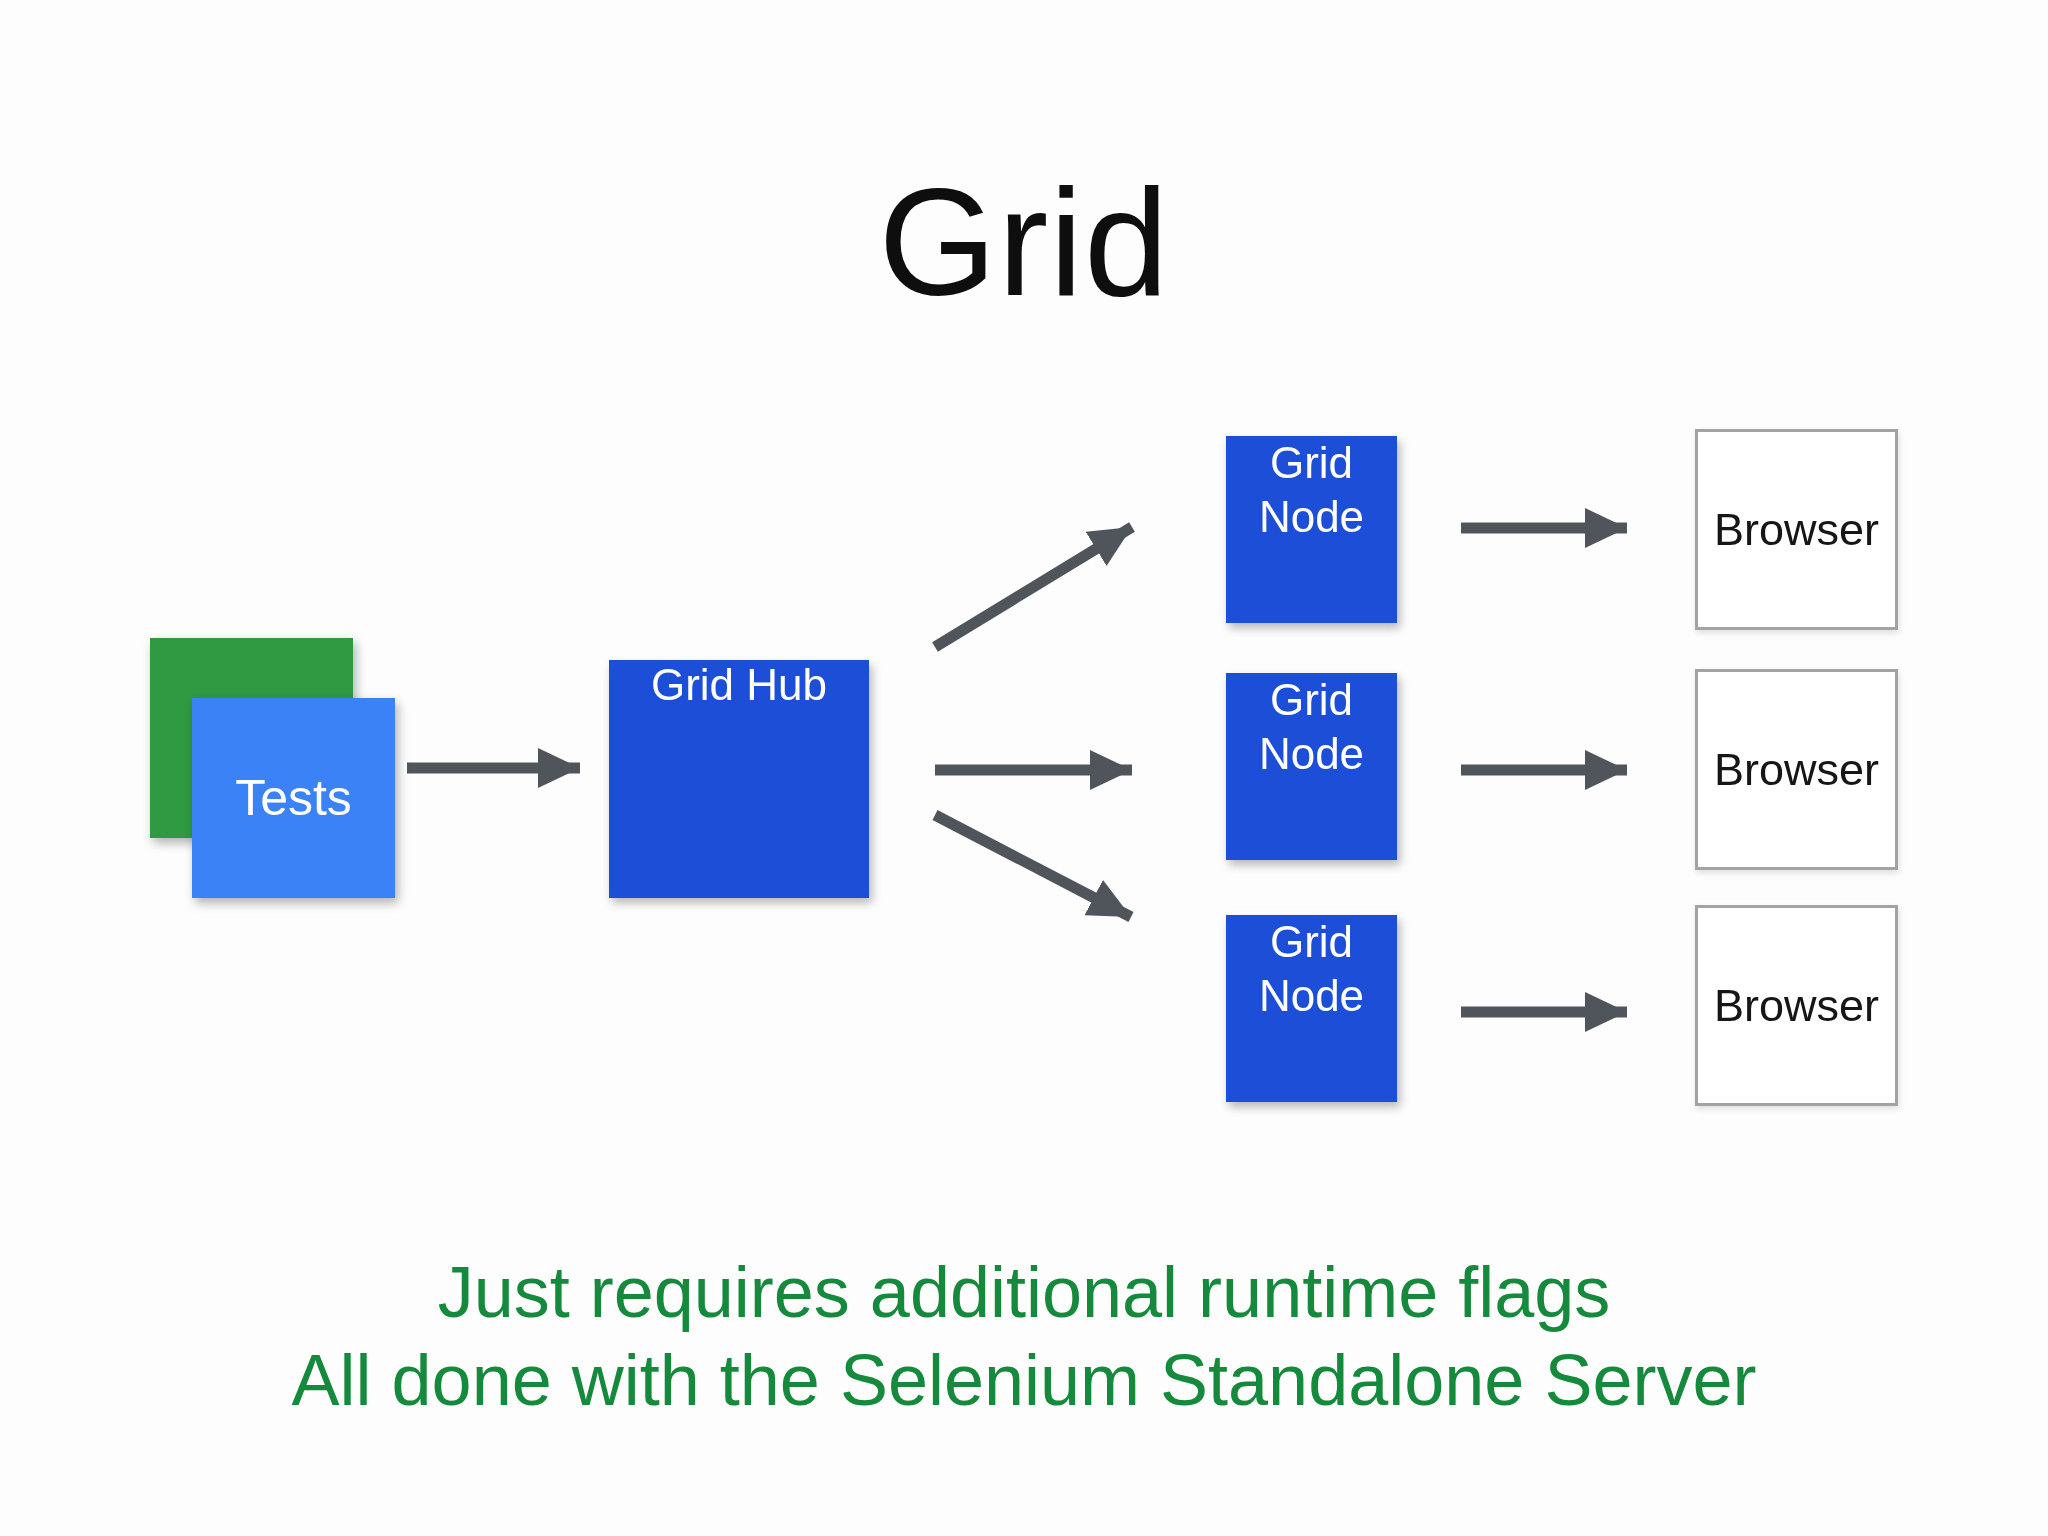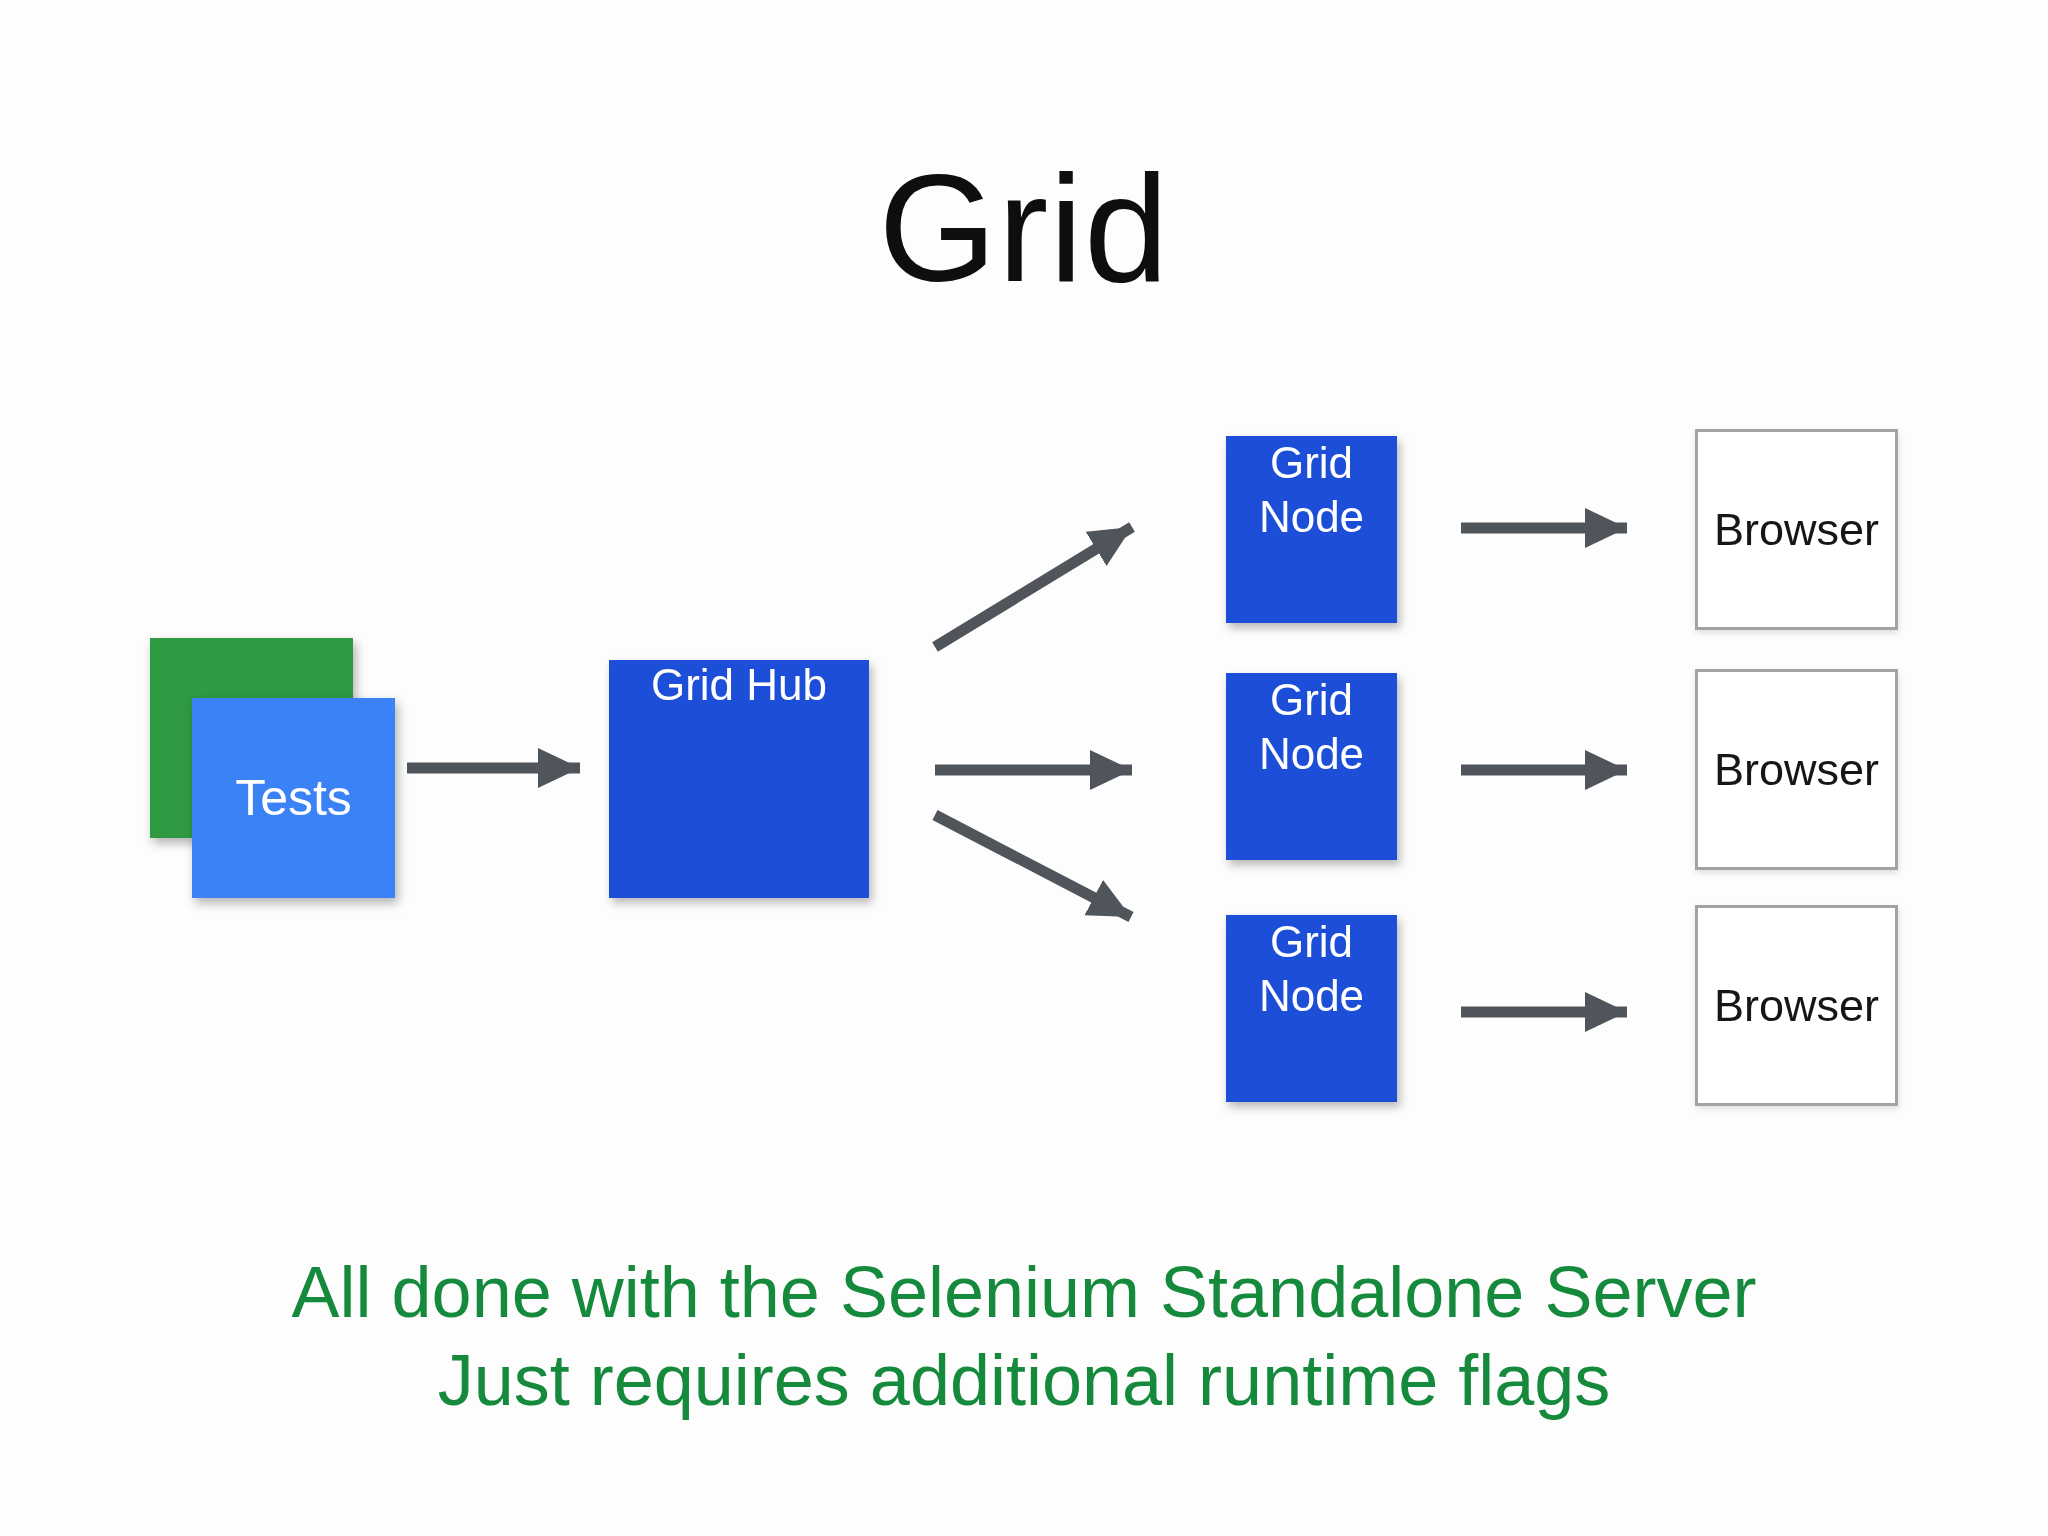--- a/index.html
+++ b/index.html
@@ -15,21 +15,21 @@
     overflow: hidden;
     font-family: "Liberation Sans", sans-serif;
   }
 
   
   .title {
     position: absolute;
     left: 0;
     right: 0;
     top: 152px;
-    margin: 0;
+    margin: 14px;
     text-align: center;
     font-size: 152px;
     font-weight: 400;
     letter-spacing: 1px;
     color: #0e0e0e;
     line-height: 1;
   }
 
   
   svg.arrows {
@@ -180,17 +180,17 @@
     <span>Browser</span>
   </div>
   <div class="browser b2">
     <span>Browser</span>
   </div>
   <div class="browser b3">
     <span>Browser</span>
   </div>
 
   <div class="footer">
+    <div>Just requires additional runtime flags</div>
     <div>All done with the Selenium Standalone Server</div>
-    <div>Just requires additional runtime flags</div>
   </div>
 
 </div>
 
 </body></html>

